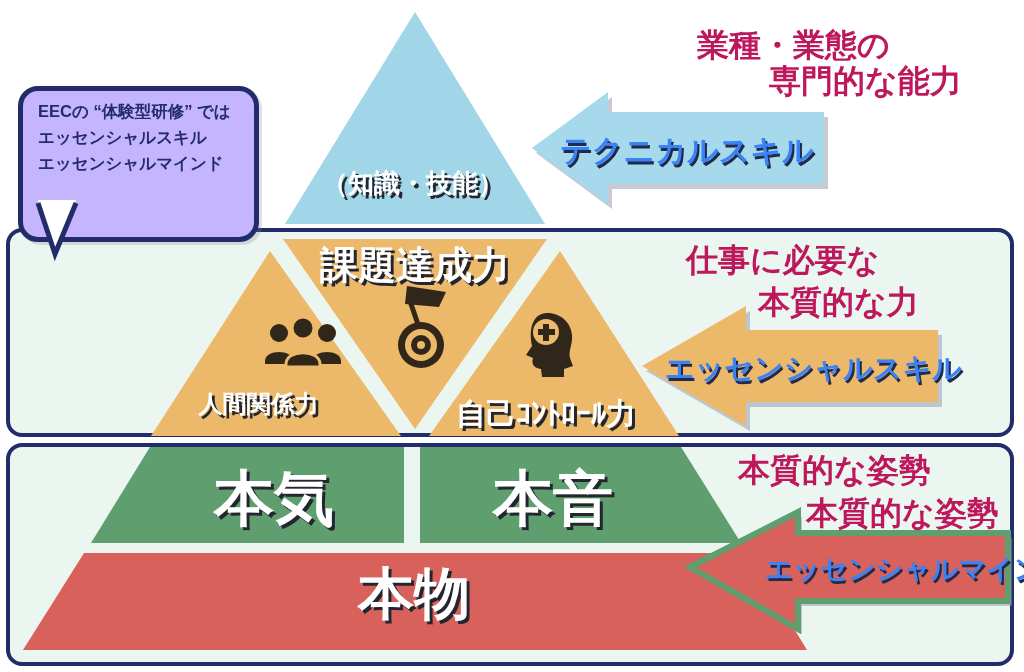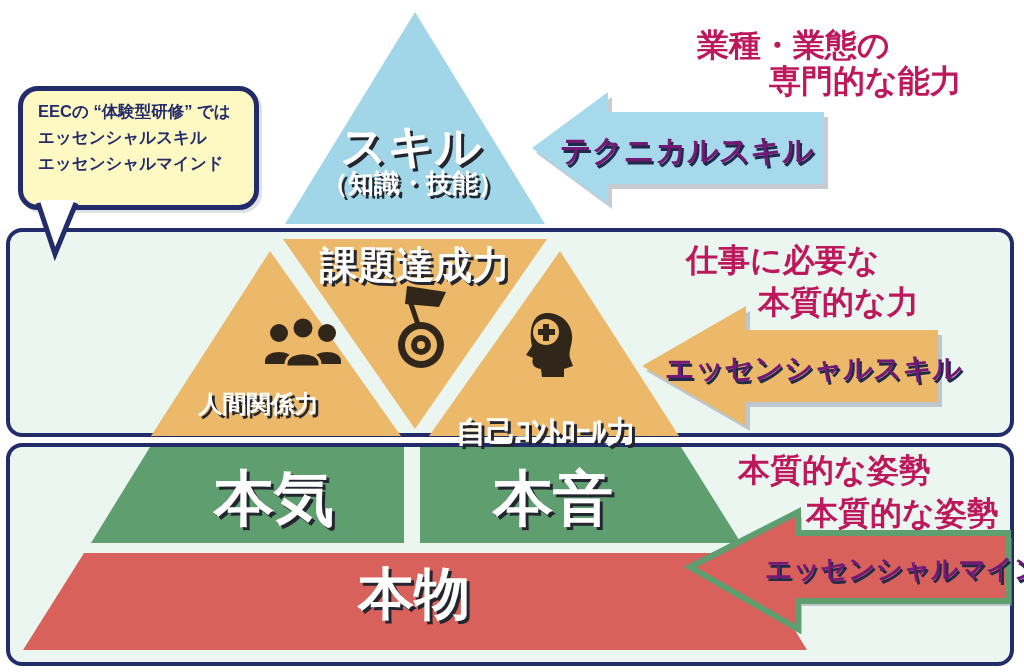--- a/index.html
+++ b/index.html
@@ -7,32 +7,32 @@
     position:relative;width:1024px;height:672px;overflow:hidden;background:#ffffff;
     font-family:"Liberation Sans","DejaVu Sans",sans-serif;
   }
   .frame{
     position:absolute;left:6px;width:1008px;box-sizing:border-box;
     background:#ecf6f1;border:4px solid #232c6a;border-radius:16px;z-index:1;
   }
   .frame1{top:228px;height:209px;}
   .frame2{top:443px;height:223px;}
   .bubble{
-    position:absolute;left:18px;top:86px;width:241px;height:124px;box-sizing:border-box;
-    background:#fef9c3;border:5px solid #232c6a;border-radius:20px;z-index:2;
+    position:absolute;left:18px;top:86px;width:241px;height:156px;box-sizing:border-box;
+    background:#c4b5fd;border:5px solid #232c6a;border-radius:20px;z-index:2;
     box-shadow:3px 3px 0 rgba(120,130,150,0.25);
     padding:7px 6px 0 15px;
   }
   .bubble-line{
     color:#232c6a;font-size:16.5px;font-weight:bold;line-height:26px;white-space:nowrap;
   }
   svg.shapes{position:absolute;left:0;top:0;z-index:3;}
   .lbl{position:absolute;text-align:center;white-space:nowrap;font-weight:bold;z-index:4;}
   .pt{color:#ffffff;text-shadow:3px 3px 0 #23252f;}
-  .arrow-t{color:#701a75;text-shadow:2px 3px 0 #202a4a;}
+  .arrow-t{color:#3b82f6;text-shadow:2px 3px 0 #202a4a;}
   .hd{color:#be185d;}
 </style>
 </head>
 <body>
 
 <div class="stage">
 
   <div class="frame frame1"></div>
   <div class="frame frame2"></div>
 
@@ -88,25 +88,24 @@
     <polygon points="532,148 608,92 608,112 824,112 824,184 608,184 608,204" transform="translate(4,5)" fill="#8e96a8" opacity="0.5"></polygon>
     <polygon points="532,148 608,92 608,112 824,112 824,184 608,184 608,204" fill="#a5d9eb"></polygon>
 
     <polygon points="642,366 746,306 746,330 938,330 938,402 746,402 746,426" transform="translate(4,5)" fill="#8e96a8" opacity="0.5"></polygon>
     <polygon points="642,366 746,306 746,330 938,330 938,402 746,402 746,426" fill="#ecb96a"></polygon>
 
     <polygon points="690,567 798,512 798,533 1008,533 1008,601 798,601 798,629" transform="translate(4,5)" fill="#8e96a8" opacity="0.5"></polygon>
     <polygon points="690,567 798,512 798,533 1008,533 1008,601 798,601 798,629" fill="#d9615c" stroke="#5f9e6e" stroke-width="6"></polygon>
   </svg>
 
-  <div class="lbl pt" style="left:311px;top:116px;width:200px;font-size:46px;">スキル</div>
   <div class="lbl pt" style="left:303px;top:166px;width:220px;font-size:26px;">（知識・技能）</div>
   <div class="lbl pt" style="left:300px;top:240px;width:230px;font-size:38px;">課題達成力</div>
   <div class="lbl pt" style="left:166px;top:388px;width:185px;font-size:24px;">人間関係力</div>
-  <div class="lbl pt" style="left:446px;top:412px;width:200px;font-size:30px;">自己ｺﾝﾄﾛｰﾙ力</div>
+  <div class="lbl pt" style="left:446px;top:394px;width:200px;font-size:30px;">自己ｺﾝﾄﾛｰﾙ力</div>
   <div class="lbl pt" style="left:174px;top:459px;width:200px;font-size:60px;">本気</div>
   <div class="lbl pt" style="left:453px;top:459px;width:200px;font-size:60px;">本音</div>
   <div class="lbl pt" style="left:264px;top:557px;width:300px;font-size:56px;">本物</div>
 
   <div class="lbl hd" style="left:697px;top:24px;font-size:32px;">業種・業態の</div>
   <div class="lbl hd" style="left:769px;top:60px;font-size:32px;">専門的な能力</div>
   <div class="lbl hd" style="left:686px;top:239px;font-size:32px;">仕事に必要な</div>
   <div class="lbl hd" style="left:758px;top:281px;font-size:32px;">本質的な力</div>
   <div class="lbl hd" style="left:738px;top:449px;font-size:32px;">本質的な姿勢</div>
   <div class="lbl hd" style="left:806px;top:492px;font-size:32px;">本質的な姿勢</div>

